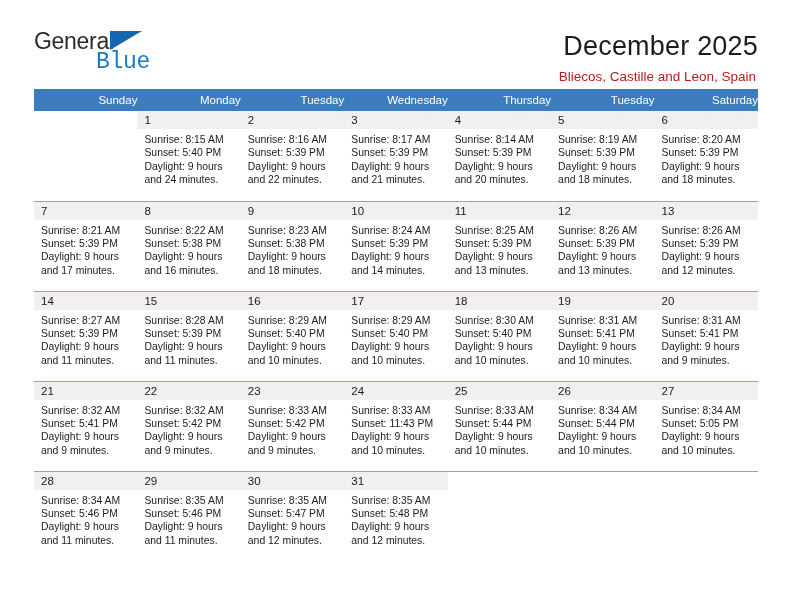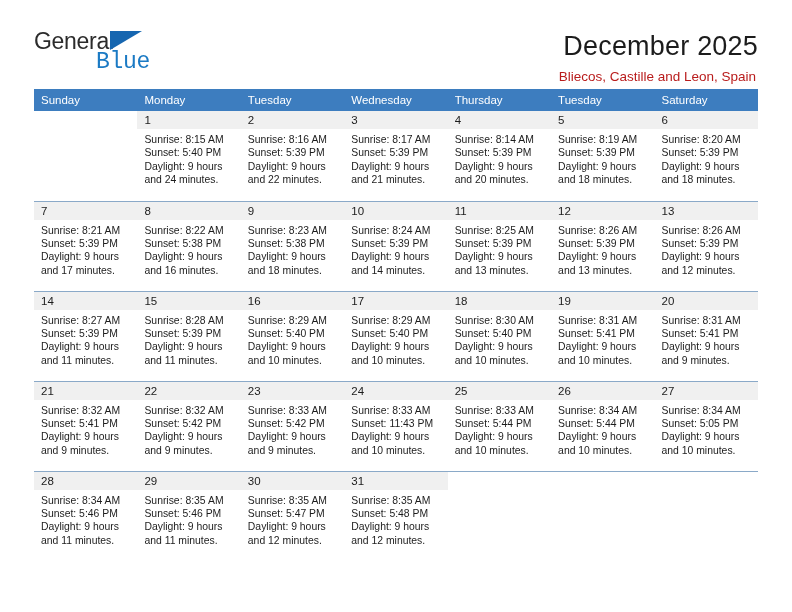--- a/index.html
+++ b/index.html
@@ -59,21 +59,21 @@
     margin: 13px 34px 0 34px;
     width: 724px;
     border-collapse: collapse;
     table-layout: fixed;
   }
   .calendar th {
     background: #3d7dbf;
     color: #ffffff;
     font-size: 11.5px;
     font-weight: normal;
-    text-align: left;
+    text-align: right;
     padding: 5px 0 5px 7px;
     height: 21px;
     border: none;
   }
   .calendar td {
     vertical-align: top;
     padding: 0;
     width: 103.4px;
     height: 90px;
     border: none;

